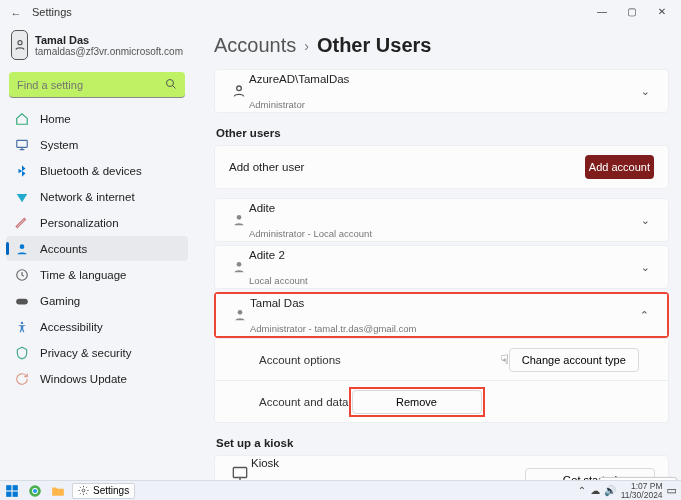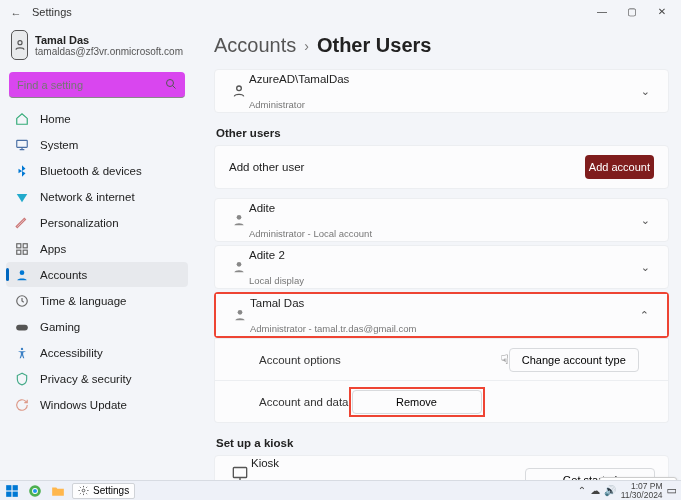--- a/index.html
+++ b/index.html
@@ -14,21 +14,21 @@
   .main { display: flex; height: 456px; }
   
   .sidebar { width: 194px; padding: 0 6px; }
   .user { display: flex; align-items: center; padding: 6px 5px 10px; gap: 7px; }
   .avatar-sq { width: 30px; height: 30px; border: 1.3px solid #555; border-radius: 5px; display:flex;align-items:center;justify-content:center; background:#e8eaec; }
   .avatar-sq svg { width: 14px; height: 16px; }
   .user .name { font-size: 11px; font-weight: 600; color: #222; }
   .user .email { font-size: 10px; color: #555; }
   
   .search { position: relative; margin: 2px 3px 8px; }
-  .search input { width: 100%; height: 26px; border: none; border-bottom: 1.5px solid #888; border-radius: 4px; padding: 0 26px 0 8px; font-size: 11px; background: #d946ef; outline: none; }
+  .search input { width: 100%; height: 26px; border: none; border-bottom: 1.5px solid #888; border-radius: 4px; padding: 0 26px 0 8px; font-size: 11px; background: #bef264; outline: none; }
   .search .sicon { position: absolute; right: 8px; top: 6px; color: #555; font-size: 12px; }
   
   .nav { display: flex; flex-direction: column; gap: 1px; margin-top: 2px; }
   .navitem { display: flex; align-items: center; height: 25px; padding: 0 8px; border-radius: 4px; cursor: pointer; font-size: 11.5px; color: #222; gap: 10px; }
   .navitem.active { background: #e7e9ed; position: relative; }
   .navitem.active::before { content:""; position:absolute; left:0; top:6px; bottom:6px; width:3px; background:#0067c0; border-radius:2px; }
   .nicon { width: 16px; height:16px; display:flex; align-items:center; justify-content:center; }
   
   .content { flex: 1; padding: 2px 12px 0 20px; overflow: hidden; }
   .breadcrumb { display: flex; align-items: center; gap: 8px; font-size: 20px; margin: 8px 0 12px; }
@@ -139,31 +139,20 @@
           <span>Network &amp; internet</span>
         </div>
       <div class="navitem">
           <span class="nicon">
             <svg width="14" height="14" viewBox="0 0 24 24" fill="none" stroke="#c77" stroke-width="2">
               <path d="M4 20 18 6l-2-2L2 18z"></path>
             </svg>
           </span>
           <span>Personalization</span>
         </div>
-      <div class="navitem">
-          <span class="nicon">
-            <svg width="14" height="14" viewBox="0 0 24 24" fill="none" stroke="#666" stroke-width="2">
-              <rect x="3" y="3" width="7" height="7"></rect>
-              <rect x="14" y="3" width="7" height="7"></rect>
-              <rect x="3" y="14" width="7" height="7"></rect>
-              <rect x="14" y="14" width="7" height="7"></rect>
-            </svg>
-          </span>
-          <span>Apps</span>
-        </div>
       <div class="navitem active">
           <span class="nicon">
             <svg width="14" height="14" viewBox="0 0 24 24" fill="#0078d4">
               <circle cx="12" cy="8" r="4"></circle>
               <path d="M4 21c0-4 16-4 16 0z"></path>
             </svg>
           </span>
           <span>Accounts</span>
         </div>
       <div class="navitem">
@@ -267,21 +256,21 @@
     <div class="card">
       <div class="row">
         <span class="picon">
             <svg width="16" height="16" viewBox="0 0 24 24" fill="#888">
               <circle cx="12" cy="8" r="3.5"></circle>
               <path d="M5 20c1-4 13-4 14 0z"></path>
             </svg>
           </span>
         <div>
           <div class="rtitle">Adite 2</div>
-          <div class="rsub">Local display</div>
+          <div class="rsub">Local account</div>
         </div>
         <div class="spacer"></div>
         <span class="expand">⌄</span>
       </div>
     </div>
 
     <div class="highlight" style="margin-bottom:0">
       <div class="row" style="background:#fcfcfd">
         <span class="picon">
             <svg width="16" height="16" viewBox="0 0 24 24" fill="#888">

